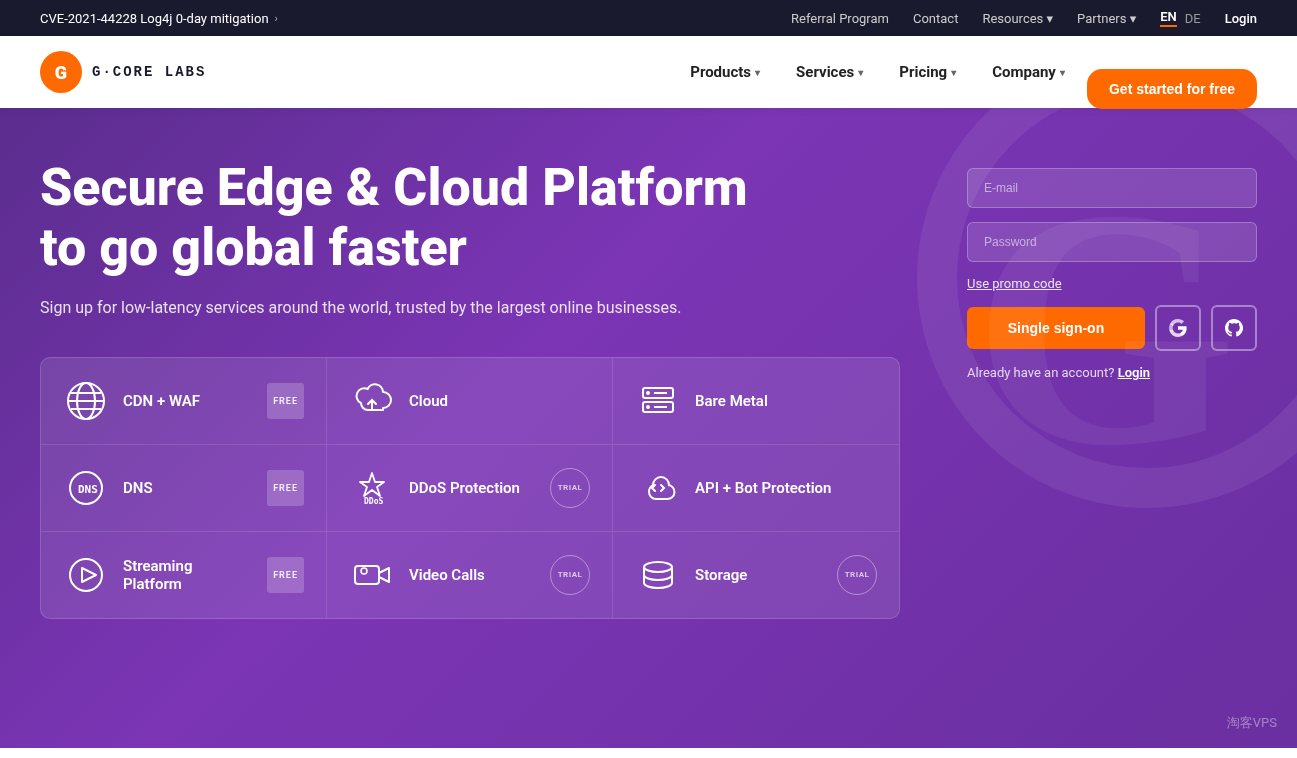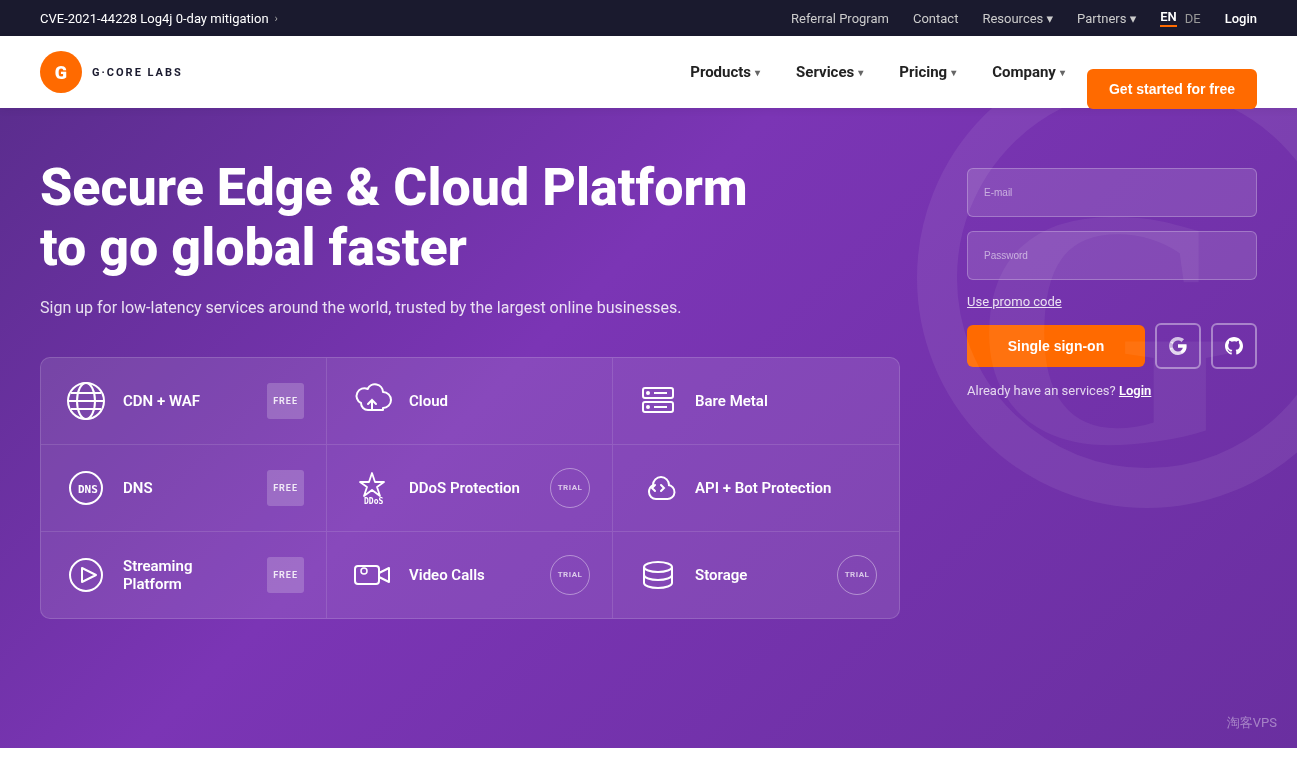--- a/index.html
+++ b/index.html
@@ -38,32 +38,32 @@
       position: relative;
       z-index: 10;
     }
     .logo { display: flex; align-items: center; gap: 10px; cursor: pointer; }
     .logo-circle {
       width: 42px; height: 42px; border-radius: 50%;
       background: #ff6a00;
       display: flex; align-items: center; justify-content: center;
       color: #fff; font-weight: 900; font-size: 18px;
     }
-    .logo-text { font-size: 11px; font-weight: 700; letter-spacing: 2px; color: #1a1a2e; }
+    .logo-text { font-size: 14px; font-weight: 700; letter-spacing: 2px; color: #1a1a2e; font-family: Liberation Mono, monospace; }
     .nav-links { display: flex; align-items: center; gap: 8px; }
     .nav-item {
       display: flex; align-items: center; gap: 4px;
       padding: 8px 14px; cursor: pointer; font-size: 15px; color: #222;
       border-radius: 4px; transition: background 0.15s;
       font-weight: 700;
     }
     .nav-item .caret { font-size: 10px; color: #666; }
     .nav-cta {
       background: #ff6a00; color: #fff;
-      padding: 12px 22px; border-radius: 6px;
+      padding: 12px 22px; border-radius: 15px;
       font-size: 14px; font-weight: 600; cursor: pointer;
       border: none; white-space: nowrap;
       transition: background 0.15s;
       margin-top: 34px;
     }
 
     
     .hero {
       background: linear-gradient(135deg, #5b2d8e 0%, #7b35b5 40%, #6a2fa0 100%);
       min-height: 640px;
@@ -157,26 +157,26 @@
     .hero-right {
       width: 290px;
       flex-shrink: 0;
       margin-top: 10px;
     }
     .login-form {
       display: flex; flex-direction: column; gap: 14px;
     }
     .form-input {
       width: 100%;
-      padding: 18px 16px;
+      padding: 12px 16px;
       background: rgba(255,255,255,0.12);
       border: 1px solid rgba(255,255,255,0.25);
       border-radius: 6px;
       color: rgba(255,255,255,0.7);
-      font-size: 10px;
+      font-size: 12px;
       outline: none;
     }
     .form-input::placeholder { color: rgba(255,255,255,0.55); }
     .promo-link {
       color: rgba(255,255,255,0.85);
       font-size: 13px;
       text-decoration: underline;
       cursor: pointer;
       text-align: left;
     }
@@ -394,20 +394,20 @@
               <path d="M9 3.58c1.321 0 2.508.454 3.44 1.345l2.582-2.58C13.463.891 11.426 0 9 0A8.997 8.997 0 00.957 4.958L3.964 7.29C4.672 5.163 6.656 3.58 9 3.58z" fill="white" opacity="0.7"></path>
             </svg>
           </button>
           <button class="btn-oauth">
             <svg width="18" height="18" viewBox="0 0 24 24" fill="white">
               <path d="M12 0C5.374 0 0 5.373 0 12c0 5.302 3.438 9.8 8.207 11.387.599.111.793-.261.793-.577v-2.234c-3.338.726-4.033-1.416-4.033-1.416-.546-1.387-1.333-1.756-1.333-1.756-1.089-.745.083-.729.083-.729 1.205.084 1.839 1.237 1.839 1.237 1.07 1.834 2.807 1.304 3.492.997.107-.775.418-1.305.762-1.604-2.665-.305-5.467-1.334-5.467-5.931 0-1.311.469-2.381 1.236-3.221-.124-.303-.535-1.524.117-3.176 0 0 1.008-.322 3.301 1.23A11.509 11.509 0 0112 5.803c1.02.005 2.047.138 3.006.404 2.291-1.552 3.297-1.23 3.297-1.23.653 1.653.242 2.874.118 3.176.77.84 1.235 1.911 1.235 3.221 0 4.609-2.807 5.624-5.479 5.921.43.372.823 1.102.823 2.222v3.293c0 .319.192.694.801.576C20.566 21.797 24 17.3 24 12c0-6.627-5.373-12-12-12z"></path>
             </svg>
           </button>
         </div>
         <p class="login-footer">
-          <span>Already have an services?</span>
+          <span>Already have an account?</span>
           <a>Login</a>
         </p>
       </div>
     </div>
   </div>
   <div class="watermark">淘客VPS</div>
 </section>
 
 </body></html>

